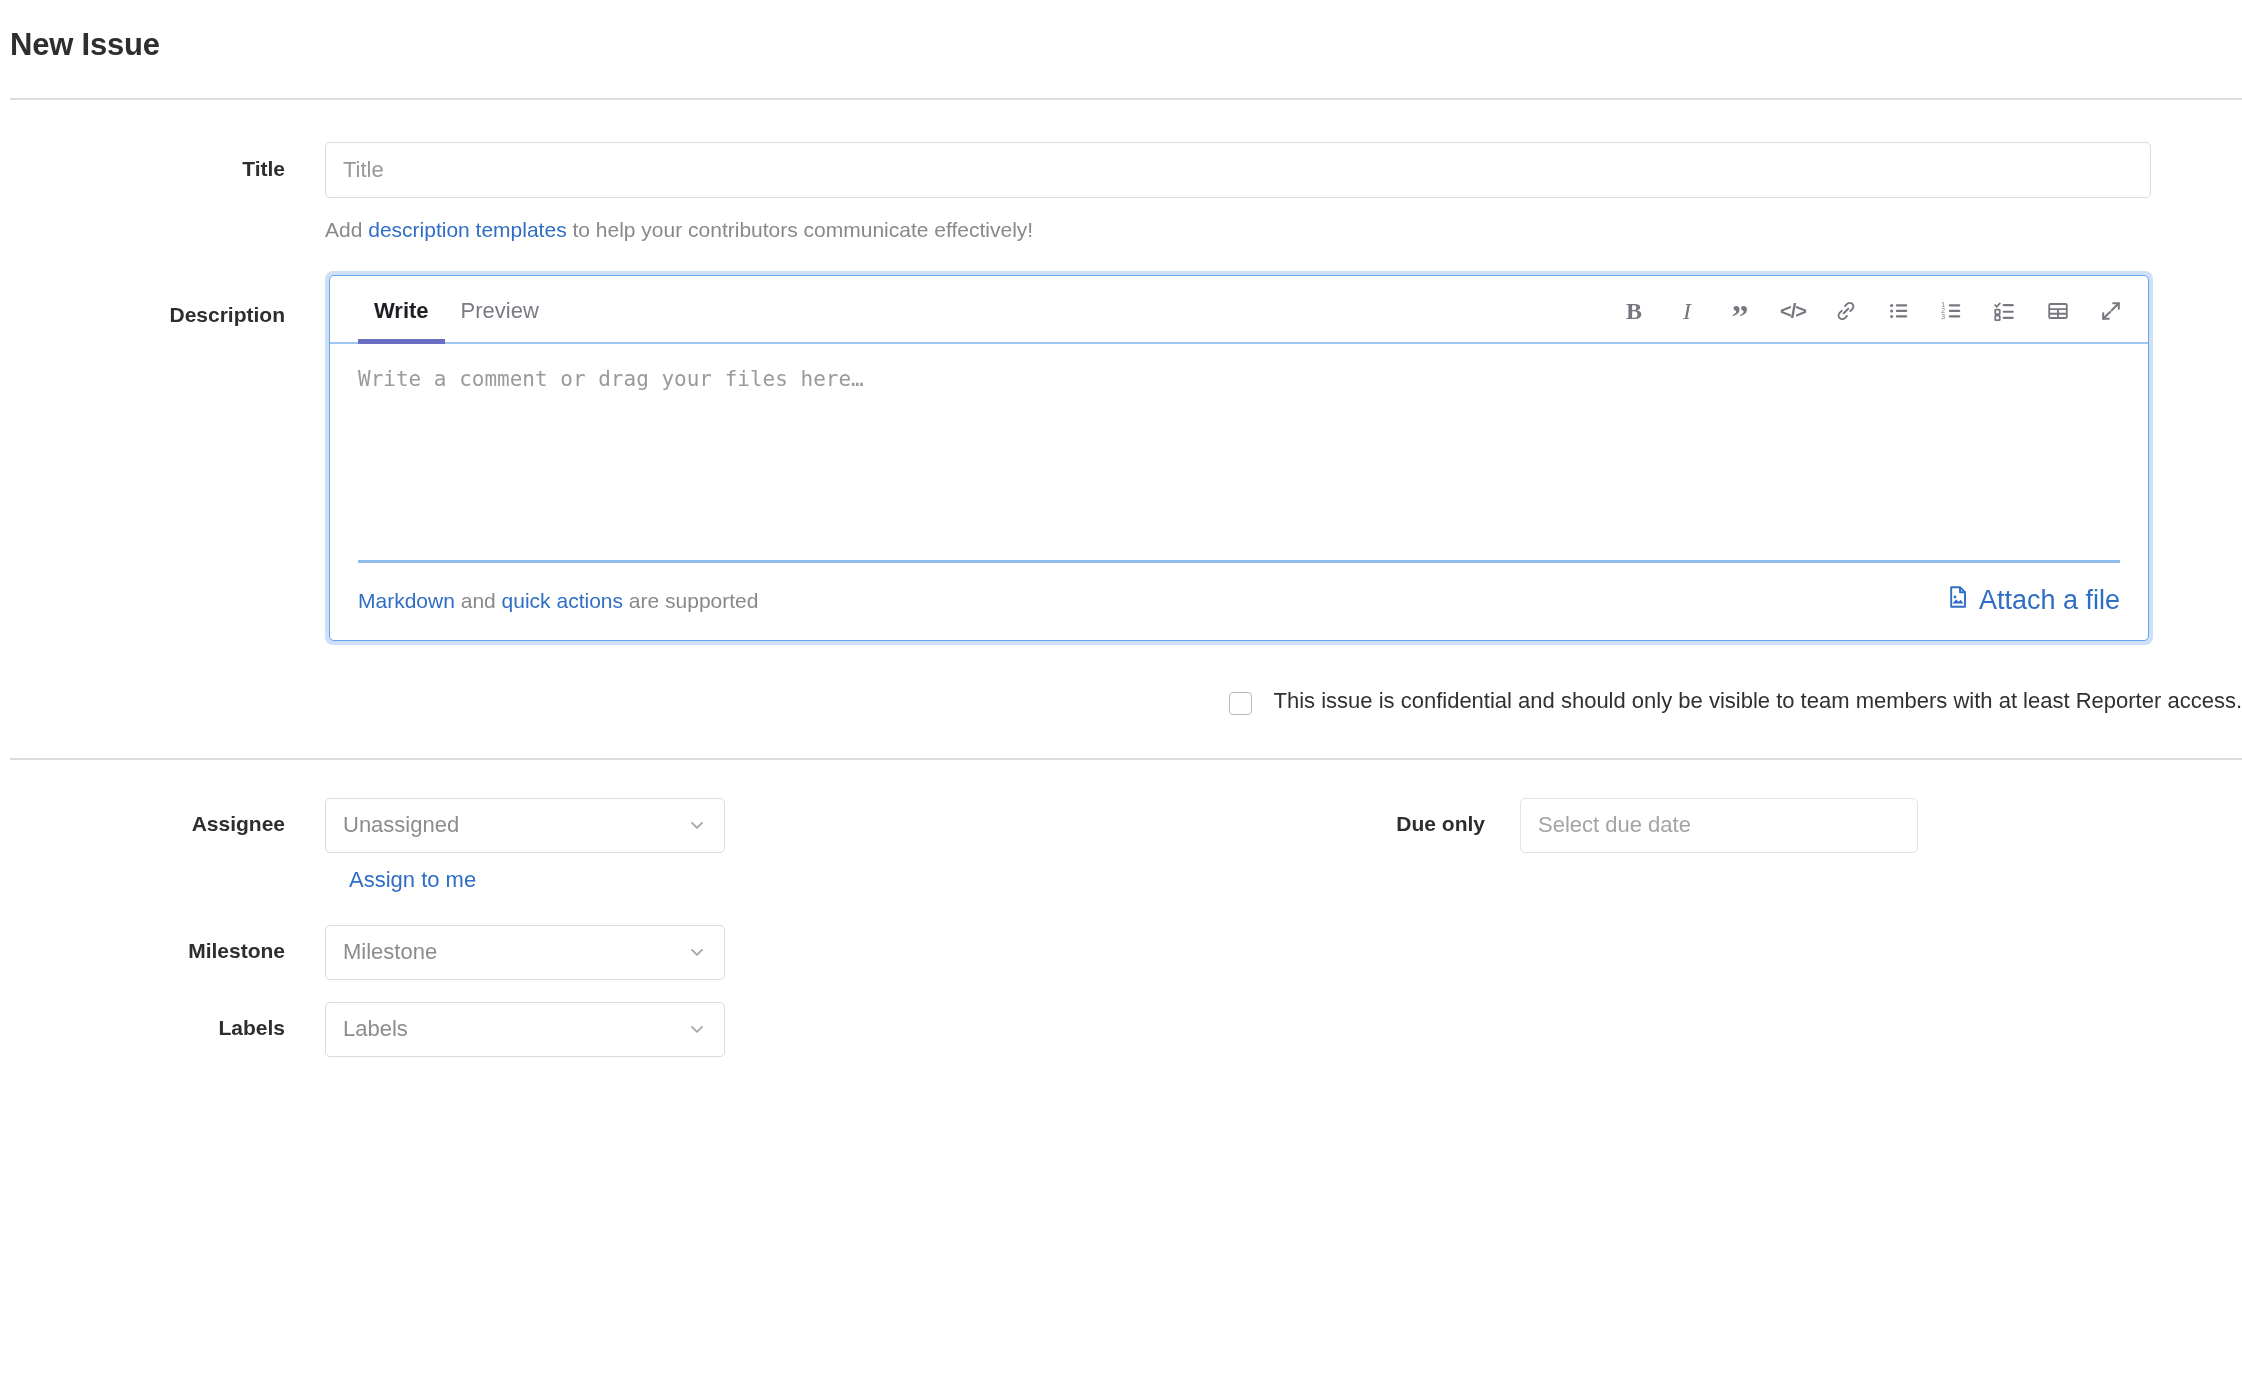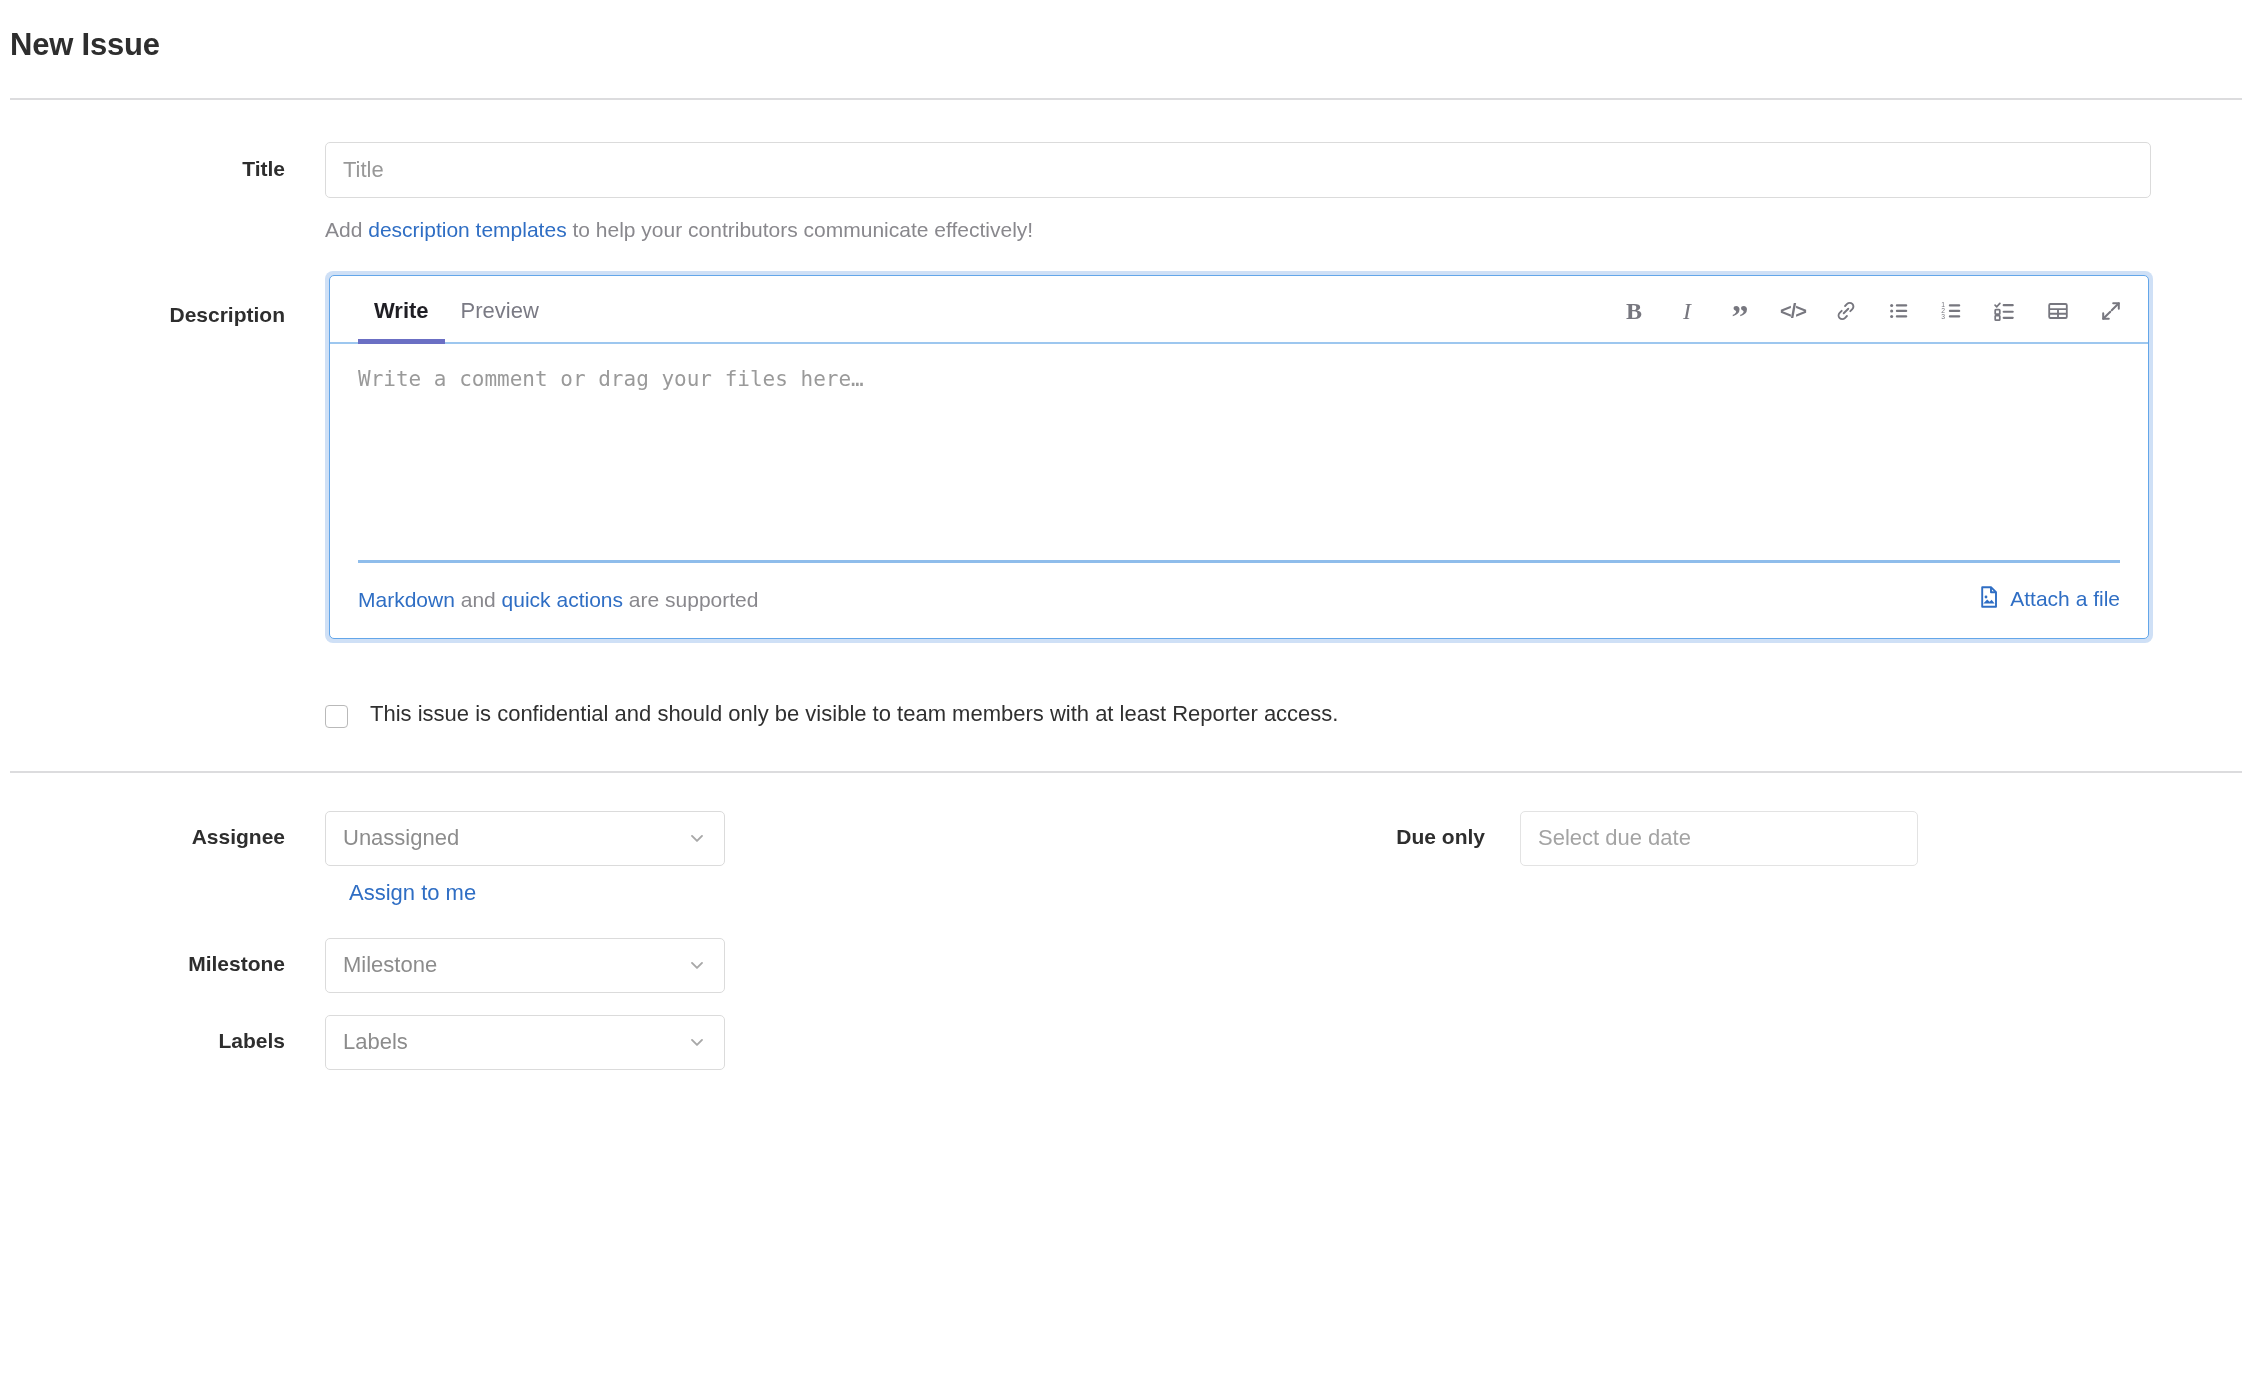--- a/index.html
+++ b/index.html
@@ -204,30 +204,31 @@
     padding: 22px 28px 24px 28px;
     font-size: 21px;
     color: #89888d;
   }
   .md-footer-left { line-height: 1.3; }
   .attach {
     display: flex;
     align-items: center;
     gap: 9px;
     color: #2f6ec4;
-    font-size: 21px;
+    font-size: 27px;
     cursor: pointer;
   }
 
   
   .confidential-row {
     display: flex;
     align-items: flex-start;
-    margin-top: 56px;
+    margin-top: 41px;
     padding-left: 325px;
+    justify-content: flex-end;
   }
   .checkbox {
     width: 23px;
     height: 23px;
     flex: 0 0 23px;
     border: 1.5px solid #b9b9b9;
     border-radius: 4px;
     background: #fff;
     margin: 6px 0 0 0;
     cursor: pointer;

